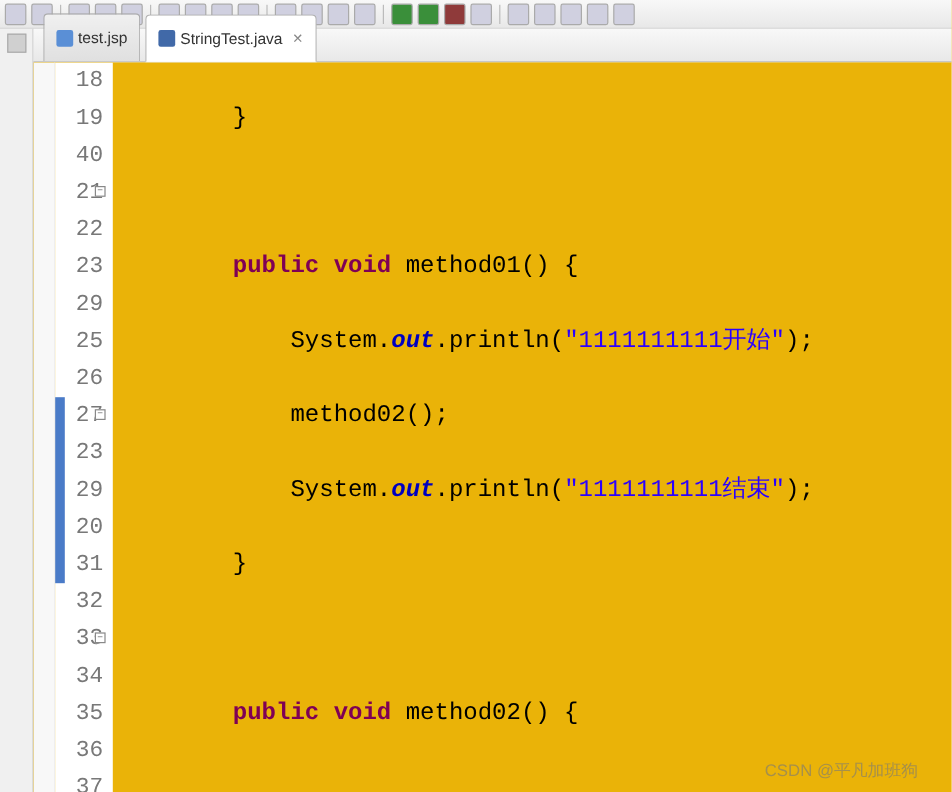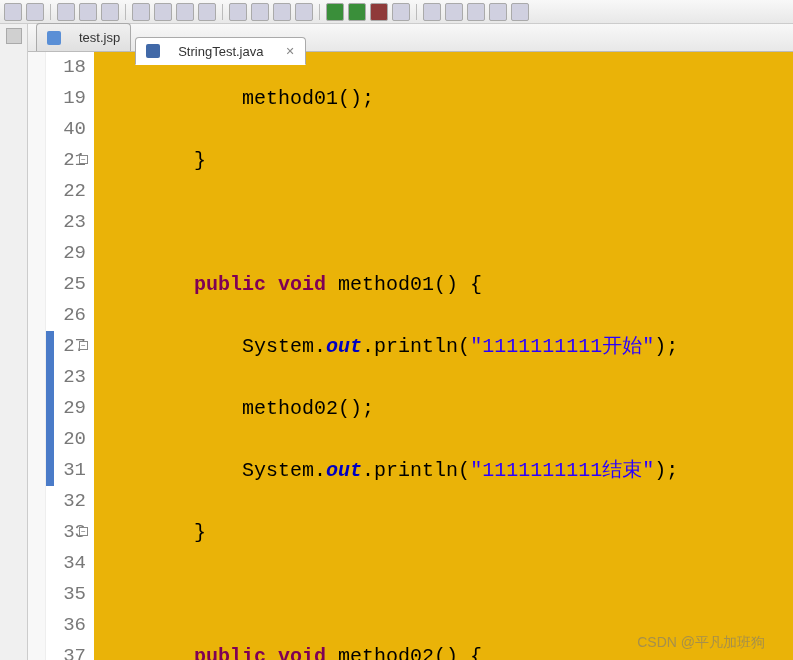--- a/index.html
+++ b/index.html
@@ -66,37 +66,37 @@
   background: linear-gradient(#f8f8f8, #e8e8e8);
   border-bottom: 1px solid #bbb;
   display: flex;
   align-items: flex-end;
   padding-left: 8px;
   gap: 4px;
 }
 .tab {
   display: flex;
   align-items: center;
-  height: 28px;
+  height: 40px;
   padding: 0 10px;
   background: linear-gradient(#f0f0f0, #e0e0e0);
   border: 1px solid #aaa;
   border-bottom: none;
   border-radius: 4px 4px 0 0;
   font-family: Arial, sans-serif;
   font-size: 13px;
   color: #333;
-  gap: 18px;
+  gap: 4px;
   cursor: pointer;
 }
 .tab.active {
   background: #fff;
   border-bottom: 1px solid #fff;
   position: relative;
-  top: 14px;
+  top: 1px;
 }
 .tab-icon {
   width: 14px;
   height: 14px;
   display: inline-block;
   background: #5a8fd6;
   border-radius: 2px;
 }
 .tab-icon.java { background: #4169a8; }
 .tab-close {
@@ -238,21 +238,20 @@
         <div class="ln">31</div>
         <div class="ln">32</div>
         <div class="ln"><span>33</span><span class="fold">−</span></div>
         <div class="ln">34</div>
         <div class="ln">35</div>
         <div class="ln">36</div>
         <div class="ln">37</div>
       </div>
 
       <div class="code-area">
-<div class="code-line">            <span>method01();</span></div>
 <div class="code-line">        }</div>
 <div class="code-line"></div>
 <div class="code-line">        <span class="kw">public</span> <span class="kw">void</span> <span>method01</span>() {</div>
 <div class="code-line">            <span>System</span>.<span class="field">out</span>.<span>println</span>(<span class="str">"1111111111开始"</span>);</div>
 <div class="code-line">            <span>method02();</span></div>
 <div class="code-line">            <span>System</span>.<span class="field">out</span>.<span>println</span>(<span class="str">"1111111111结束"</span>);</div>
 <div class="code-line">        }</div>
 <div class="code-line"></div>
 <div class="code-line">        <span class="kw">public</span> <span class="kw">void</span> <span>method02</span>() {</div>
 

